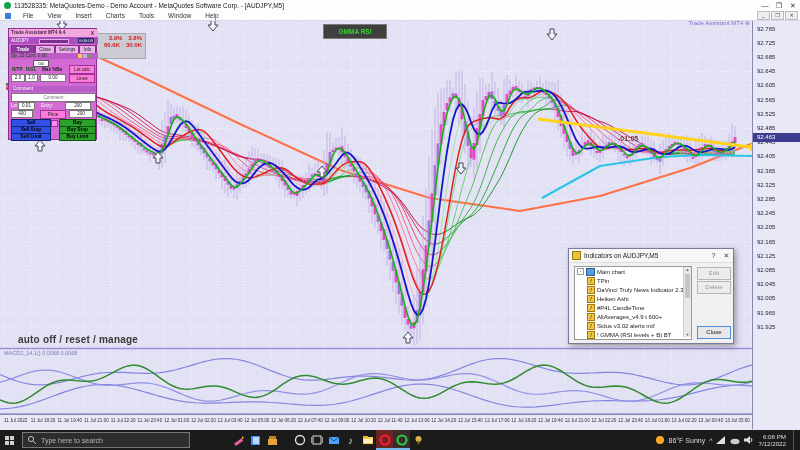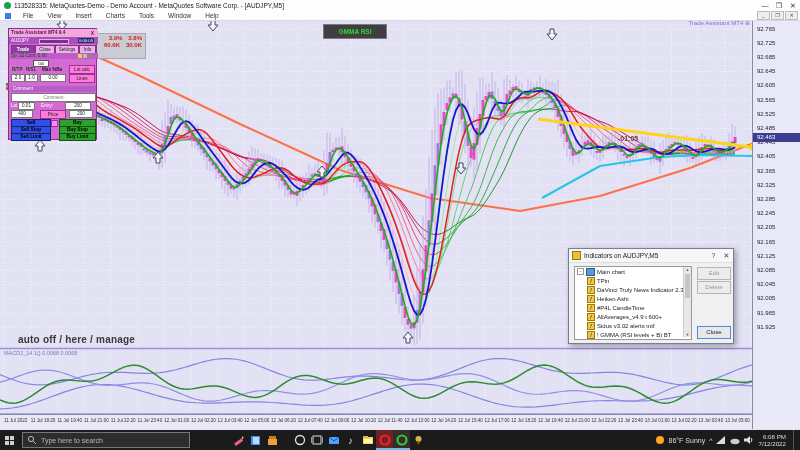--- a/index.html
+++ b/index.html
@@ -849,21 +849,21 @@
         <path d="M0 382.2216596857412L4 381.15081454204983L8 379.90208693874496L12 378.5229387303769L16 377.0700914555258L20 375.6064861672874L24 374.1978909285536L28 372.90934258950386L32 371.80161864126063L36 370.92793332761636L40 370.331039884754L44 370.0408984452351L48 370.07303801778966L52 370.4277027536206L56 371.08982953801063L60 372.02985818189956L64 373.205329653563L68 374.5631844112106L72 376.0426343635906L76 377.5784504208495L80 379.1044847412325L84 380.5572338901157L88 381.87924691642337L92 383.0221909393927L96 383.94940575244334L100 384.6378071481102L104 385.0790345945352L108 385.27978056987524L112 385.26128398933156L116 385.05801625325677L120 384.7156329636696L124 384.2883048470299L128 383.8355756518293L132 383.4189208739515L136 383.0981976633042L140 382.9281822725483L144 382.95538659174366L148 383.2153299368213L152 383.73041717230643L156 384.50854083217206L160 385.5424849986557L164 386.8101645063777L168 388.27568699358966L172 389.89117996139225L176 391.5992828251343L180 393.3361672743063L184 395.03492011887596L188 396.62910279704545L192 398.0562919543114L196 399.26140651472195L200 400.19963839680383L204 400.8388258324023L208 401.1611389251331L212 401.1639849458129L216 400.8600838188577L220 400.2767099391393L224 399.4541423557029L228 398.4434089379748L232 397.3034490002601L236 396.0978508601219L240 394.89134418241804L244 393.7462404253278L248 392.71901751585153L252 391.8572368852875L256 391.19696263102804L260 390.76082485187845L264 390.5568336577725L268 390.5780089403401L272 390.80284599076555L276 391.1965909458238L280 391.713255372913L284 392.2982585321661L288 392.8915512254485L292 393.43104856668475L296 393.85618195020606L300 394.11137389383583L304 394.14924365509194L308 393.93336632965605L312 393.44043272505843L316 392.6616903046874L320 391.60358509914073L324 390.2875685012803L328 388.74907887235344L332 387.0357533536647L336 385.20496769593376L340 383.3208389491145L344 381.45085545837753L348 379.6623191558066L352 378.01879548995146L356 376.5767659261814L360 375.3826668022766L364 374.47047705020026L368 373.8599870687753L372 373.555843518673L376 373.54742207789604L380 373.8095345976488L384 374.3039311478466L388 374.98151367065384L392 375.7851387813347L396 376.65285482729865L400 377.5213944254212L404 378.32972966092365L408 379.0224937216666L412 379.55308014733464L416 379.8862486853638L420 380.0000939827611L424 379.88726850398297L428 379.5553922118911L432 379.0266264137442L436 378.33643528455707L440 377.53160339468405L444 376.66761861728605L448 375.8055648120778L452 375.00869574426724L456 374.3388793103212L460 373.85310833430185L464 373.60027057347094L468 373.6183563292383L472 373.93225798402506L476 374.55228320282043L480 375.4734642454767L484 376.6757019973197L488 378.124737357164L492 379.7738970564152L496 381.5665183315379L500 383.4389194850811L504 385.3237533079372L508 387.15355925415776L512 388.86431932115545L516 390.3988223952017L520 391.7096523853969L524 392.76163620655234L528 393.53361743988523L532 394.01945865957777L536 394.228217915326L540 394.1834903637944L544 393.92195203786065L548 393.4911866969613L552 392.94691619254553L556 392.3497876334165L560 391.7618950363314L564 391.2432277530674L568 390.8482419714517L572 390.6227447739536L576 390.6012629789821L580 390.8050422382655L584 391.2407870930112L588 391.9002118182829L592 392.76042716182985L596 393.78514197525544L600 394.9266137830885L604 396.12824101645L608 397.3276542298226L612 398.4601360734269L616 399.4621816281052L620 400.2750029257149L624 400.8477845050046L628 401.14051052419825L632 401.12620751385657L636 400.79247900876095L640 400.1422472737613L644 399.1936609880402L648 397.9791736698311L652 396.5438432790326L656 394.94294631259993L660 393.2390374443308L664 391.4986162772864L668 389.7885843920309L672 388.1726873961439L676 386.70813747523454L680 385.44260196930406L684 384.4117233006798L688 383.6373062740539L692 383.12627197049886L696 382.87043519370246L700 382.8471170272345L704 383.02055802836963L708 383.3440534537281L712 383.76269211673286L716 384.21654720969957L720 384.64414251758427L724 384.9860022785182L728 385.18808834434736L732 385.2049345160273L736 385.00230463099473L740 384.55922724204646L744 383.8692941024489L748 382.9411502655271L752 381.7981481816969" fill="none" stroke="#9090e4" stroke-width="1.2"></path>
         <path d="M0 399.83413379860025L4 401.52656643956504L8 402.6599646832303L12 403.133090027286L16 402.89422688655225L20 401.9460143862164L24 400.3453330901199L28 398.19825615183976L32 395.65053583324686L36 392.87451359794073L40 390.0536758907419L44 387.36629692346304L48 384.9696937376663L52 382.9865596463171L56 381.49464544861956L60 380.52074206296794L64 380.03951310794105L68 379.97726954788664L72 380.2203136905714L76 380.62705024951276L80 381.042708218077L84 381.3152721959403L88 381.31110858216937L92 380.9288013331862L96 380.1098810190622L100 378.84542380870244L104 377.17788624686534L108 375.1979906752956L112 373.03694270261445L116 370.8547023970299L120 368.8254034831647L124 367.1212847438845L128 365.89663967862L132 365.2732908985398L136 365.32895467644954L140 366.08959173600965L144 367.5264680300323L148 369.55820886608586L152 372.0576626278576L156 374.8629403622266L160 377.7916068969489L164 380.6567045895946L168 383.2831199335528L172 385.5227720947408L176 387.2672139351L180 388.4564797134699L184 389.0833665486801L188 389.1927657319616L192 388.8761247889502L196 388.26157815826053L200 387.50069055688135L204 386.75307439708473L208 386.1703412141047L212 385.8809083200258L216 385.9771000815883L220 386.5057660339205L224 387.46330591188456L228 388.79557582777255L232 390.4026893362021L236 392.1482652856883L240 393.8722545709466L244 395.40613963007286L248 396.5890755792138L252 397.2834514026675L256 397.38840214488874L260 396.84999367549625L264 395.6671124391065L268 393.892494484894L272 391.62878326863864L276 389.01997149476784L280 386.23901488338043L284 383.4727645848124L288 380.90561632629283L292 378.70339465788777L296 376.9989685733506L300 375.8809323906193L304 375.38639833630714L308 375.49856178096775L312 376.14925271673206L316 377.2262198628397L320 378.5844505959913L324 380.06045234102316L328 381.48814456604185L332 382.7148610520762L336 383.61595366517787L340 384.1066222148103L344 384.149857582186L348 383.7597524512717L352 382.99987115815276L356 381.97683629784046L360 380.8297409800562L364 379.71638959335337L368 378.7976695885295L372 378.22153395673604L376 378.1081120913379L380 378.5373619944435L384 379.54043913847096L388 381.09560902771375L392 383.1291043252704L396 385.52086333925354L400 388.1146282837214L404 390.7314720977773L408 393.1855001989252L412 395.30026865260663L416 396.9243921127815L420 397.94488993902405L424 398.2970300888915L428 397.9697579002534L432 397.0062099732717L436 395.49927325615465L440 393.58261295916435L444 391.41801655531566L448 389.1802451092585L452 387.040815226097L456 385.152233261879L460 383.63415887833685L464 382.56279177054364L468 381.96447068880525L472 381.8140763637592L476 382.0383769904858L480 382.5239891034484L484 383.129191756107L488 383.6984687785292L492 384.0783966499805L496 384.1333683675143L500 383.7596585706944L504 382.8964907068044L508 381.53304858616025L512 379.710755836853L516 377.5205917175346L520 375.09567868563084L524 372.5998221777699L528 370.2130644223026L532 368.11559593359146L536 366.47152414361886L540 365.4140137526309L544 365.03318638298265L548 365.36790990277814L552 366.40224448195613L556 368.066877150263L560 370.24541020225246L564 372.7849150209384L568 375.50976436252L572 378.2374502644678L576 380.7949102112198L580 383.03383832131027L584 384.84355538990116L588 386.1602424898139L592 386.97168579513857L596 387.3171031109093L600 387.2820855384208L604 386.98914728063727L608 386.5847896177591L612 386.224312756996L616 386.0558208010429L620 386.2049406166408L624 386.7617078261828L628 387.7708688441453L632 389.2265260363528L636 391.0716439377816L640 393.2024764707923L644 395.47751129876787L648 397.73010141703423L652 399.7836058647196L656 401.46762377161565L660 402.63380118462493L664 403.16972811832244L668 403.0096205032759L672 402.1407815463803L676 400.6052313349498L680 398.49634530139906L684 395.95080900997607L688 393.136634807362L692 390.2383540714169L696 387.440762535943L700 384.9127307116764L704 382.79258414574633L708 381.1764098628441L712 380.110369763097L716 379.5877249077076L720 379.5508319068544L724 379.89790562223635L728 380.4938949737065L732 381.1844328179696L736 381.81153287993163L740 382.22954360383727L744 382.3198458591083L748 382.0029008219681L752 381.24650482501625" fill="none" stroke="#2e8b2e" stroke-width="1.5"></path>
       </g>
       <line x1="0" y1="348.5" x2="800" y2="348.5" stroke="#9b8fd8" stroke-width="1.4"></line>
       <line x1="0" y1="413.8" x2="800" y2="413.8" stroke="#9b8fd8" stroke-width="1"></line>
     </svg>
 
   <div id="symtag" class="abs">► AUDJPY,M5</div>
   <div id="watermark" class="abs">Trade Assistant MT4 ⊕</div>
   <div id="gmma-badge" class="abs">GMMA RSI</div>
-  <div id="auto-text" class="abs">auto off / here / manage</div>
+  <div id="auto-text" class="abs">auto off / reset / manage</div>
   <div id="macd-label" class="abs">MACD2_14.1() 0.0068 0.0068</div>
   <div id="countdown" class="abs">-01:05</div>
 
   <div id="price-axis" class="abs">
     <div id="price-labels">
         <div class="pricelab" style="top: 5.5px;">92.765</div>
         <div class="pricelab" style="top: 19.7px;">92.725</div>
         <div class="pricelab" style="top: 33.9px;">92.685</div>
         <div class="pricelab" style="top: 48.1px;">92.645</div>
         <div class="pricelab" style="top: 62.3px;">92.605</div>

